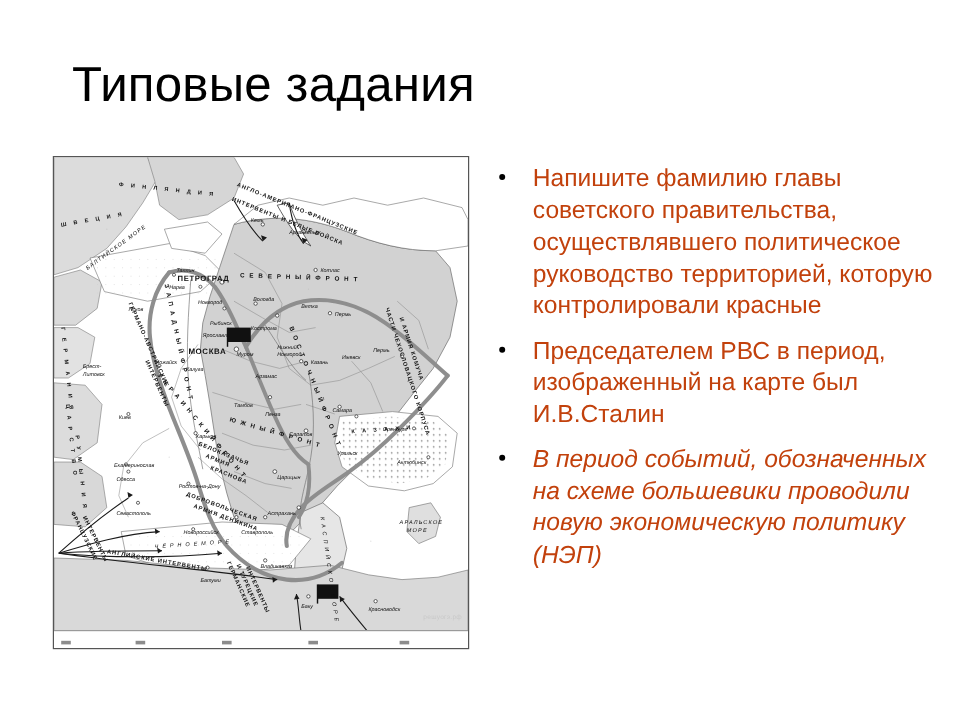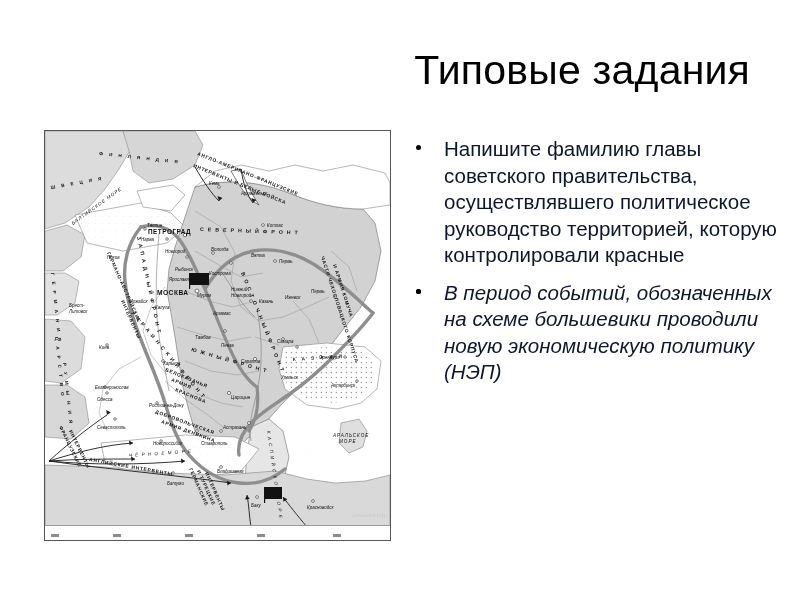--- a/index.html
+++ b/index.html
@@ -23,21 +23,21 @@
     width: 800px; height: 600px;
     background: #ffffff;
   }
 
   
   .slide-title {
     position: absolute;
     left: 60px;
     top: 45px;
     width: 690px;
-    text-align: right;
+    text-align: left;
     font-size: 41px;
     line-height: 50px;
     font-weight: 400;
     letter-spacing: 0.2px;
     color: #000000;
     white-space: nowrap;
   }
 
   
   .map-panel {
@@ -85,21 +85,21 @@
     left: 408px;
     top: 136px;
     width: 372px;
   }
   .bullet-item {
     position: relative;
     padding-left: 36px;
     margin-bottom: 11px;
     font-size: 20.5px;
     line-height: 26.5px;
-    color: #0f172a;
+    color: #c2410c;
   }
   .bullet-item:last-child { margin-bottom: 0; font-style: italic; }
   .bullet-dot {
     position: absolute;
     left: 8px;
     top: 9px;
     width: 5px;
     height: 5px;
     border-radius: 50%;
     background: #000000;
@@ -376,20 +376,21 @@
 
   <div class="bullets">
 
     <div class="bullet-item">
       <span class="bullet-dot"></span>
       <span>Напишите фамилию главы советского правительства, осуществлявшего политическое руководство территорией, которую контролировали красные</span>
     </div>
 
     <div class="bullet-item">
       <span class="bullet-dot"></span>
+      <span>Председателем РВС в период, изображенный на карте был И.В.Сталин</span>
     </div>
 
     <div class="bullet-item">
       <span class="bullet-dot"></span>
       <span>В период событий, обозначенных на схеме большевики проводили новую экономическую политику (НЭП)</span>
     </div>
 
   </div>
 </div>
 

